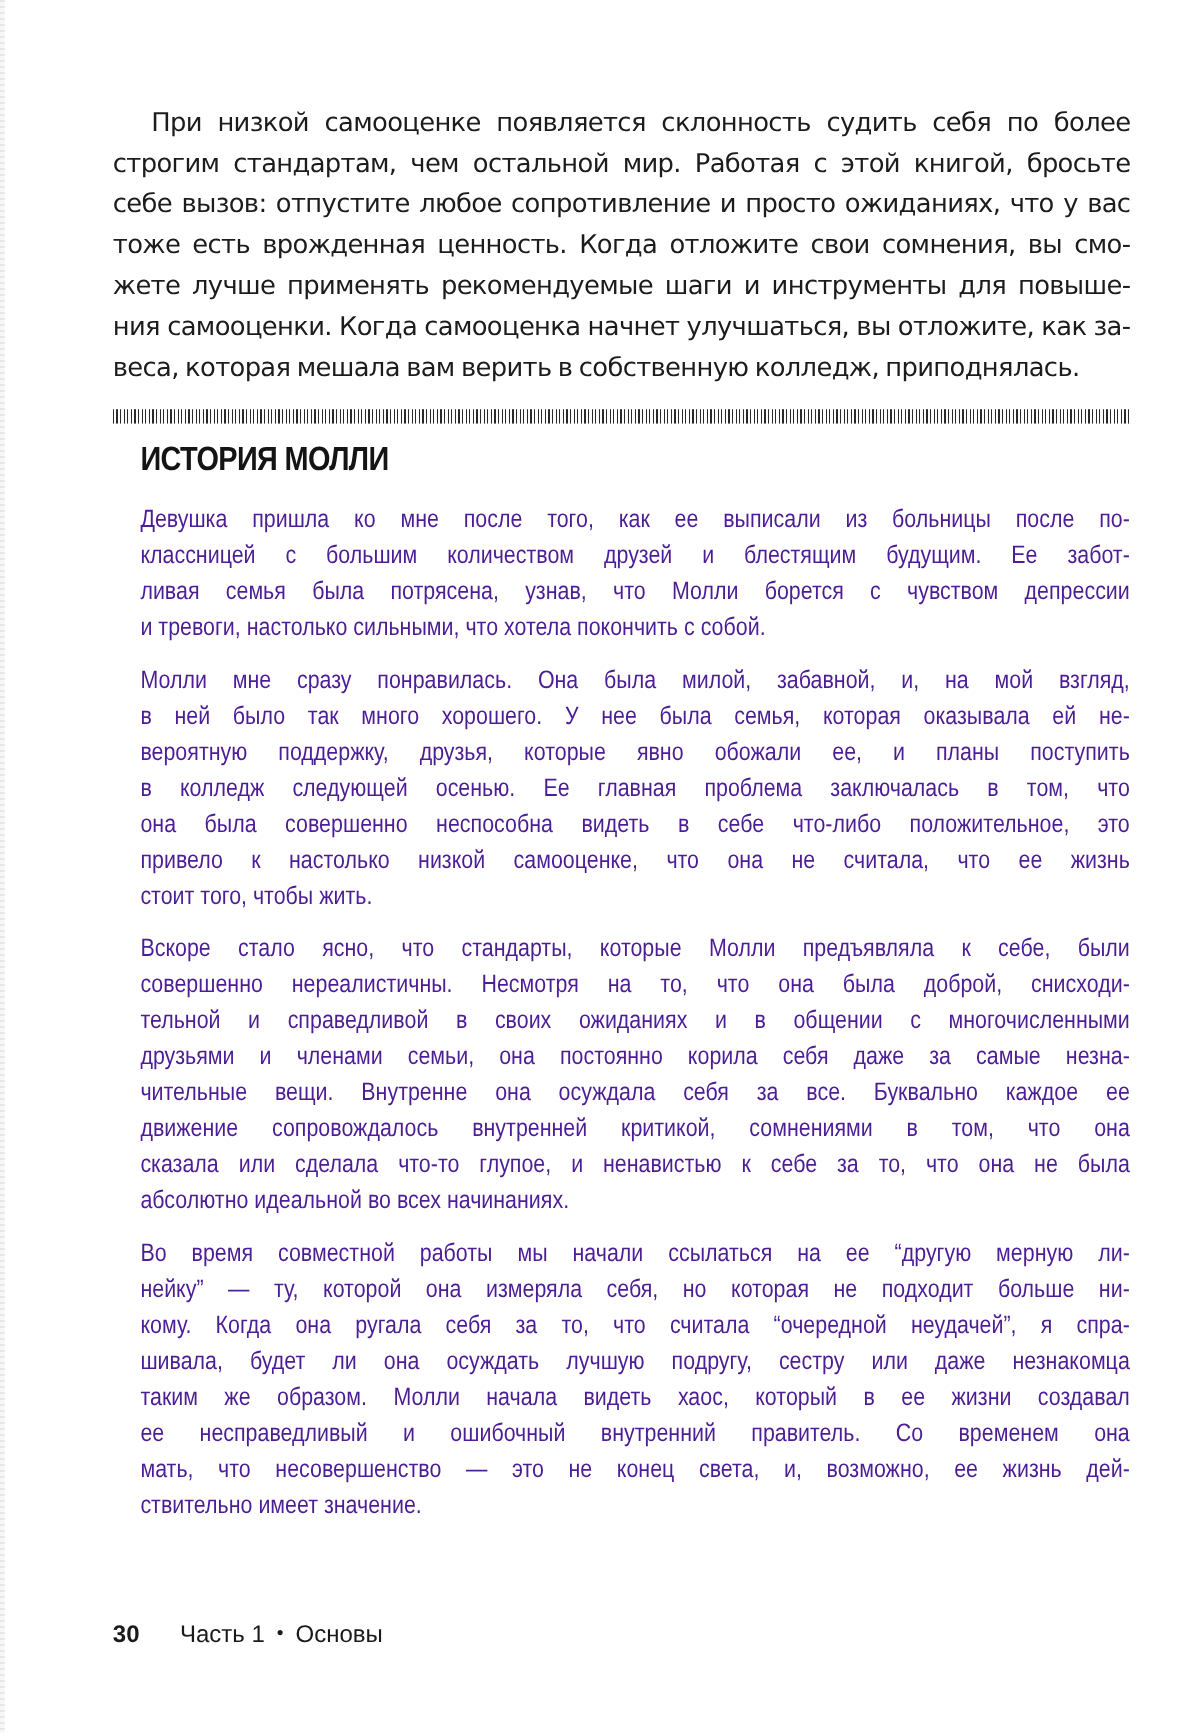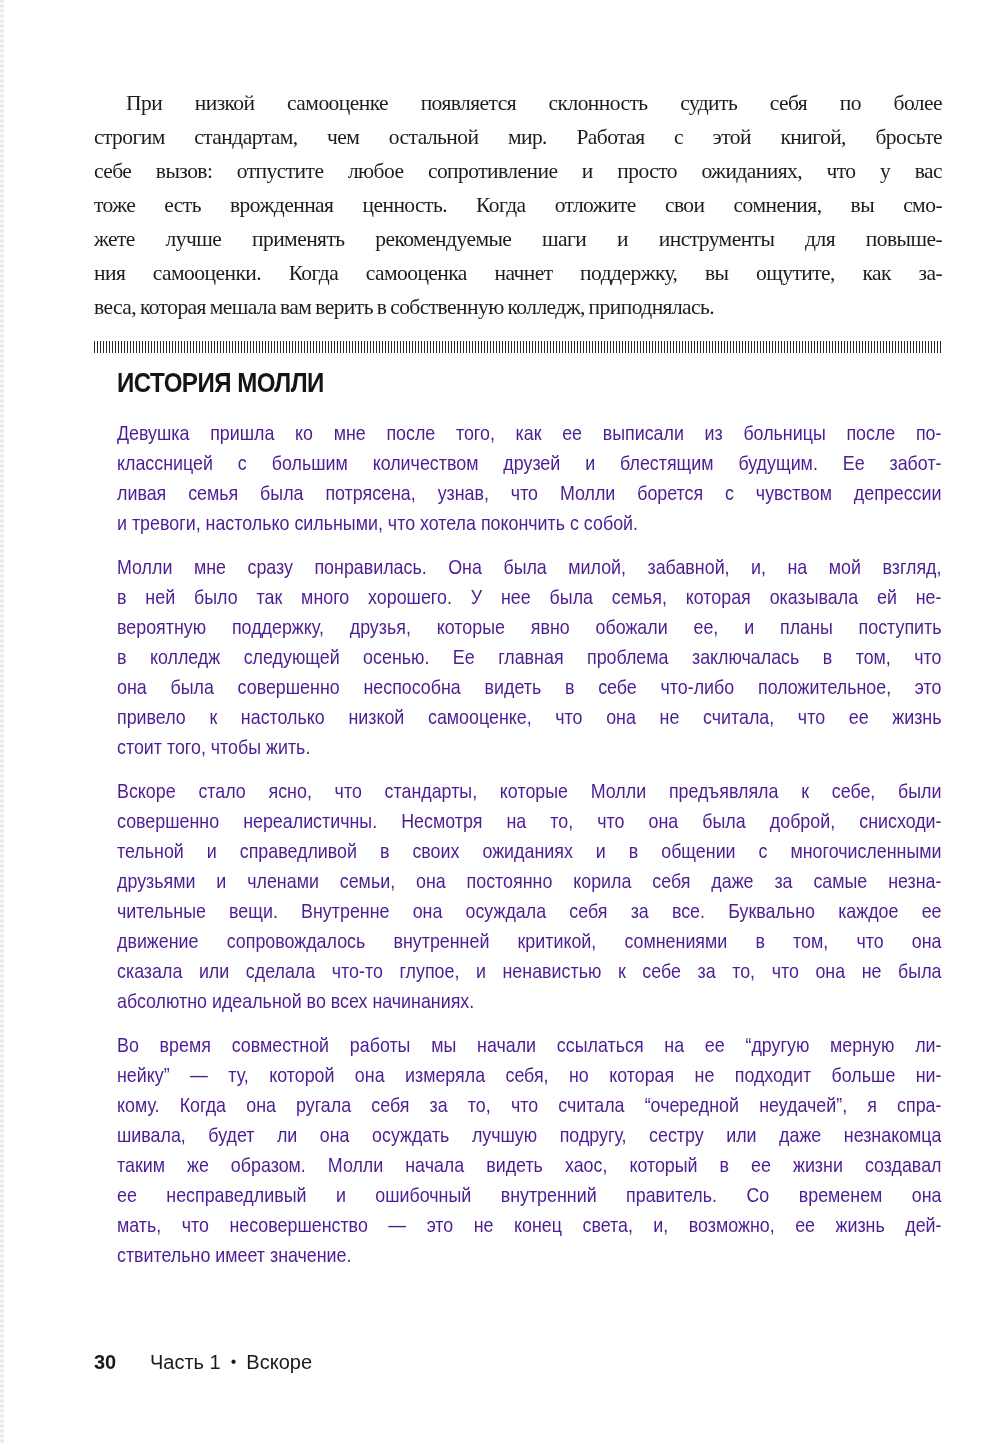--- a/index.html
+++ b/index.html
@@ -35,21 +35,20 @@
       word-spacing: -1px;
       text-align: justify;
       color: #1c1c1c;
     }
     .intro .line {
       display: block;
       text-align: justify;
       text-align-last: justify;
       white-space: nowrap;
       overflow: visible;
-      font-family: Liberation Serif, serif;
     }
     .intro .line.last { text-align-last: left; }
     .intro .line.first { text-indent: 32px; }
 
     .hatch-rule {
       position: absolute;
       left: 94px;
       top: 341px;
       width: 848px;
       height: 12px;
@@ -124,21 +123,21 @@
 <body>
 
 <div class="scan-edge"></div>
 
 <div class="intro">
   <span class="line first">При низкой самооценке появляется склонность судить себя по более</span>
   <span class="line">строгим стандартам, чем остальной мир. Работая с этой книгой, бросьте</span>
   <span class="line">себе вызов: отпустите любое сопротивление и просто ожиданиях, что у вас</span>
   <span class="line">тоже есть врожденная ценность. Когда отложите свои сомнения, вы смо-</span>
   <span class="line">жете лучше применять рекомендуемые шаги и инструменты для повыше-</span>
-  <span class="line">ния самооценки. Когда самооценка начнет поддержку, вы ощутите, как за-</span>
+  <span class="line">ния самооценки. Когда самооценка начнет улучшаться, вы отложите, как за-</span>
   <span class="line last">веса, которая мешала вам верить в собственную колледж, приподнялась.</span>
 </div>
 
 <div class="hatch-rule"></div>
 
 <div class="story">
   <div class="story-title">ИСТОРИЯ МОЛЛИ</div>
   <div class="story-body">
 
     <div class="para">
@@ -180,14 +179,14 @@
       <span class="line-wrap"><span class="cond last">ствительно имеет значение.</span></span>
     </div>
 
   </div>
 </div>
 
 <div class="footer">
   <span class="page-number">30</span>
   <span class="part-label">Часть 1</span>
   <span class="bullet">•</span>
-  <span class="section-label">Вскоре</span>
+  <span class="section-label">Основы</span>
 </div>
 
 </body></html>

